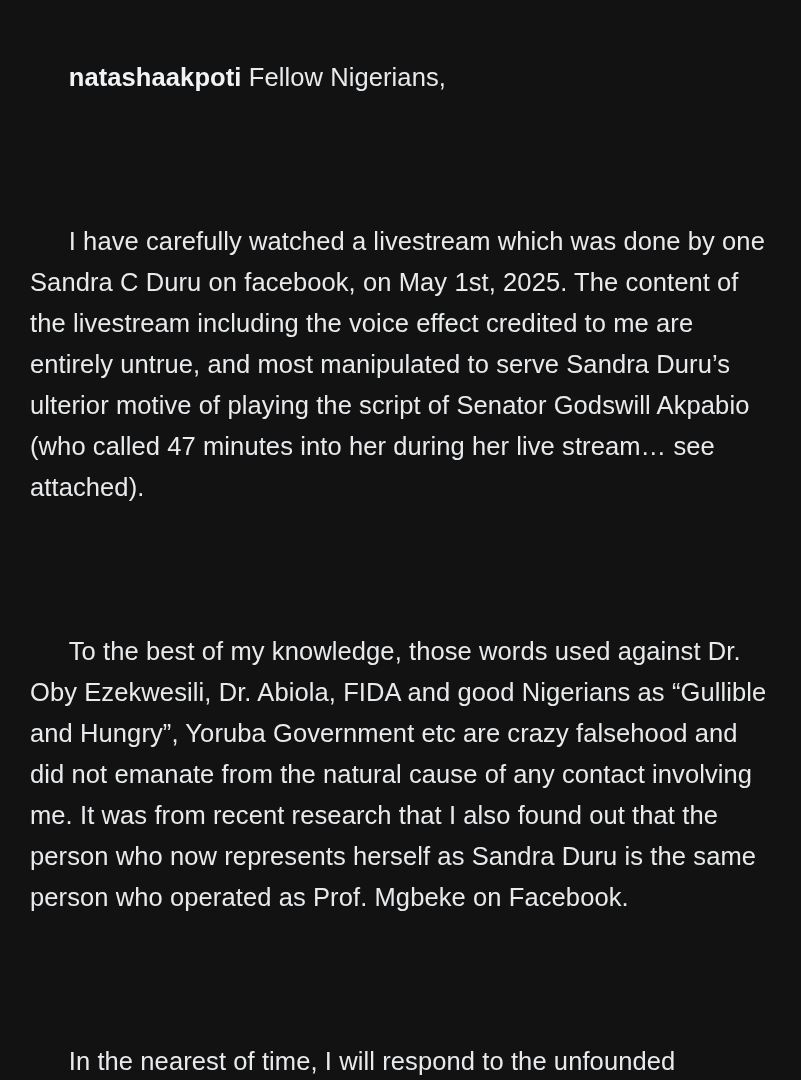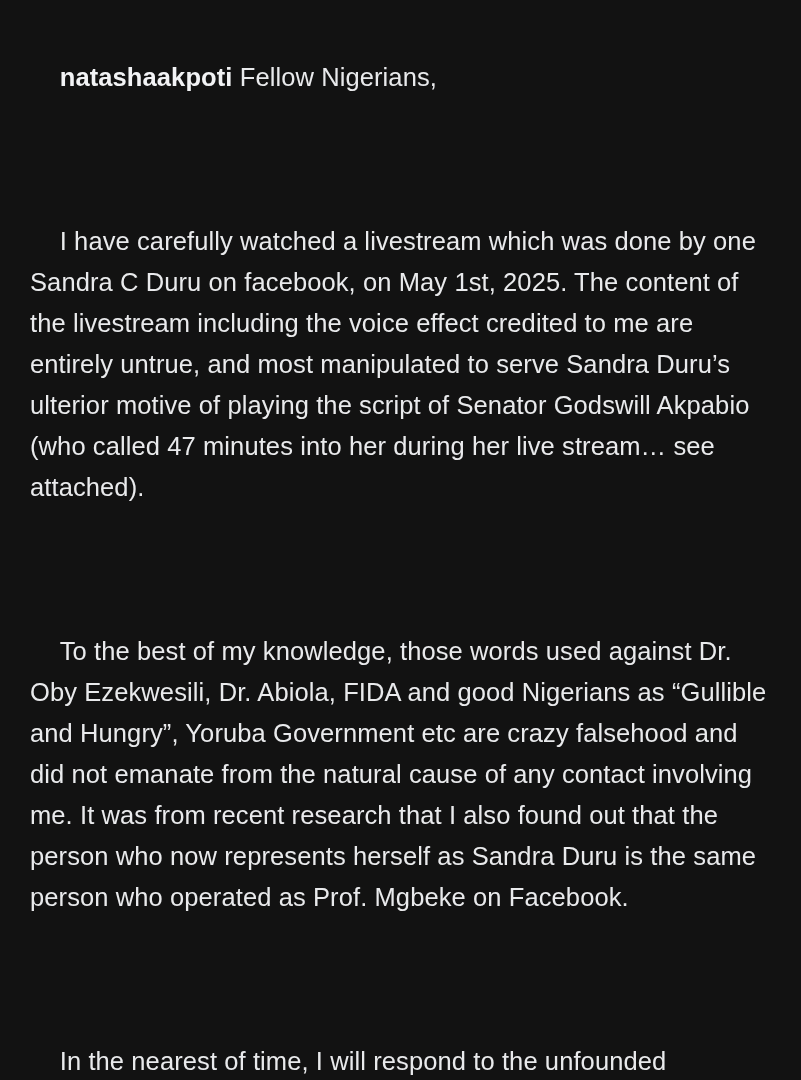--- a/index.html
+++ b/index.html
@@ -31,21 +31,21 @@
   }
   .username {
     font-weight: bold;
     color: #f2f3f5;
   }
   .blank-line {
     display: block;
     height: 41px;
   }
   .para {
-    margin: 1px;
+    margin: 10px;
   }
 </style>
 </head>
 <body>
 
 <div class="post">
   <div class="caption">
     <span class="para"><span class="username">natashaakpoti</span><span> Fellow Nigerians,</span></span>
     <span class="blank-line"></span>
     <span class="para">I have carefully watched a livestream which was done by one Sandra C Duru on facebook, on May 1st, 2025. The content of the livestream including the voice effect credited to me are entirely untrue, and most manipulated to serve Sandra Duru’s ulterior motive of playing the script of Senator Godswill Akpabio (who called 47 minutes into her during her live stream… see attached).</span>

